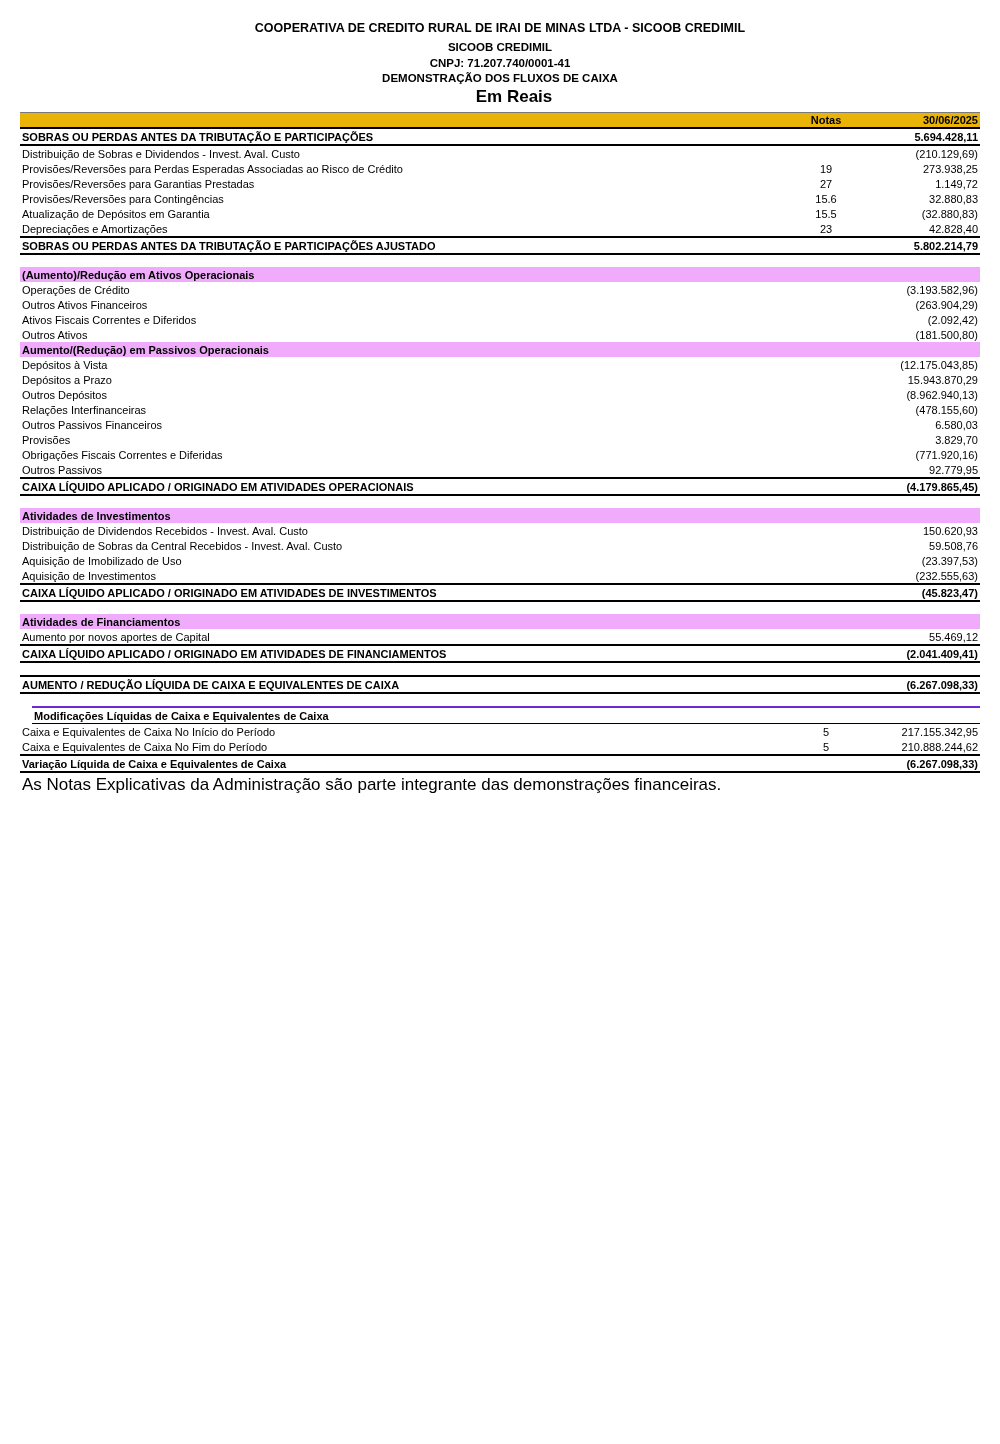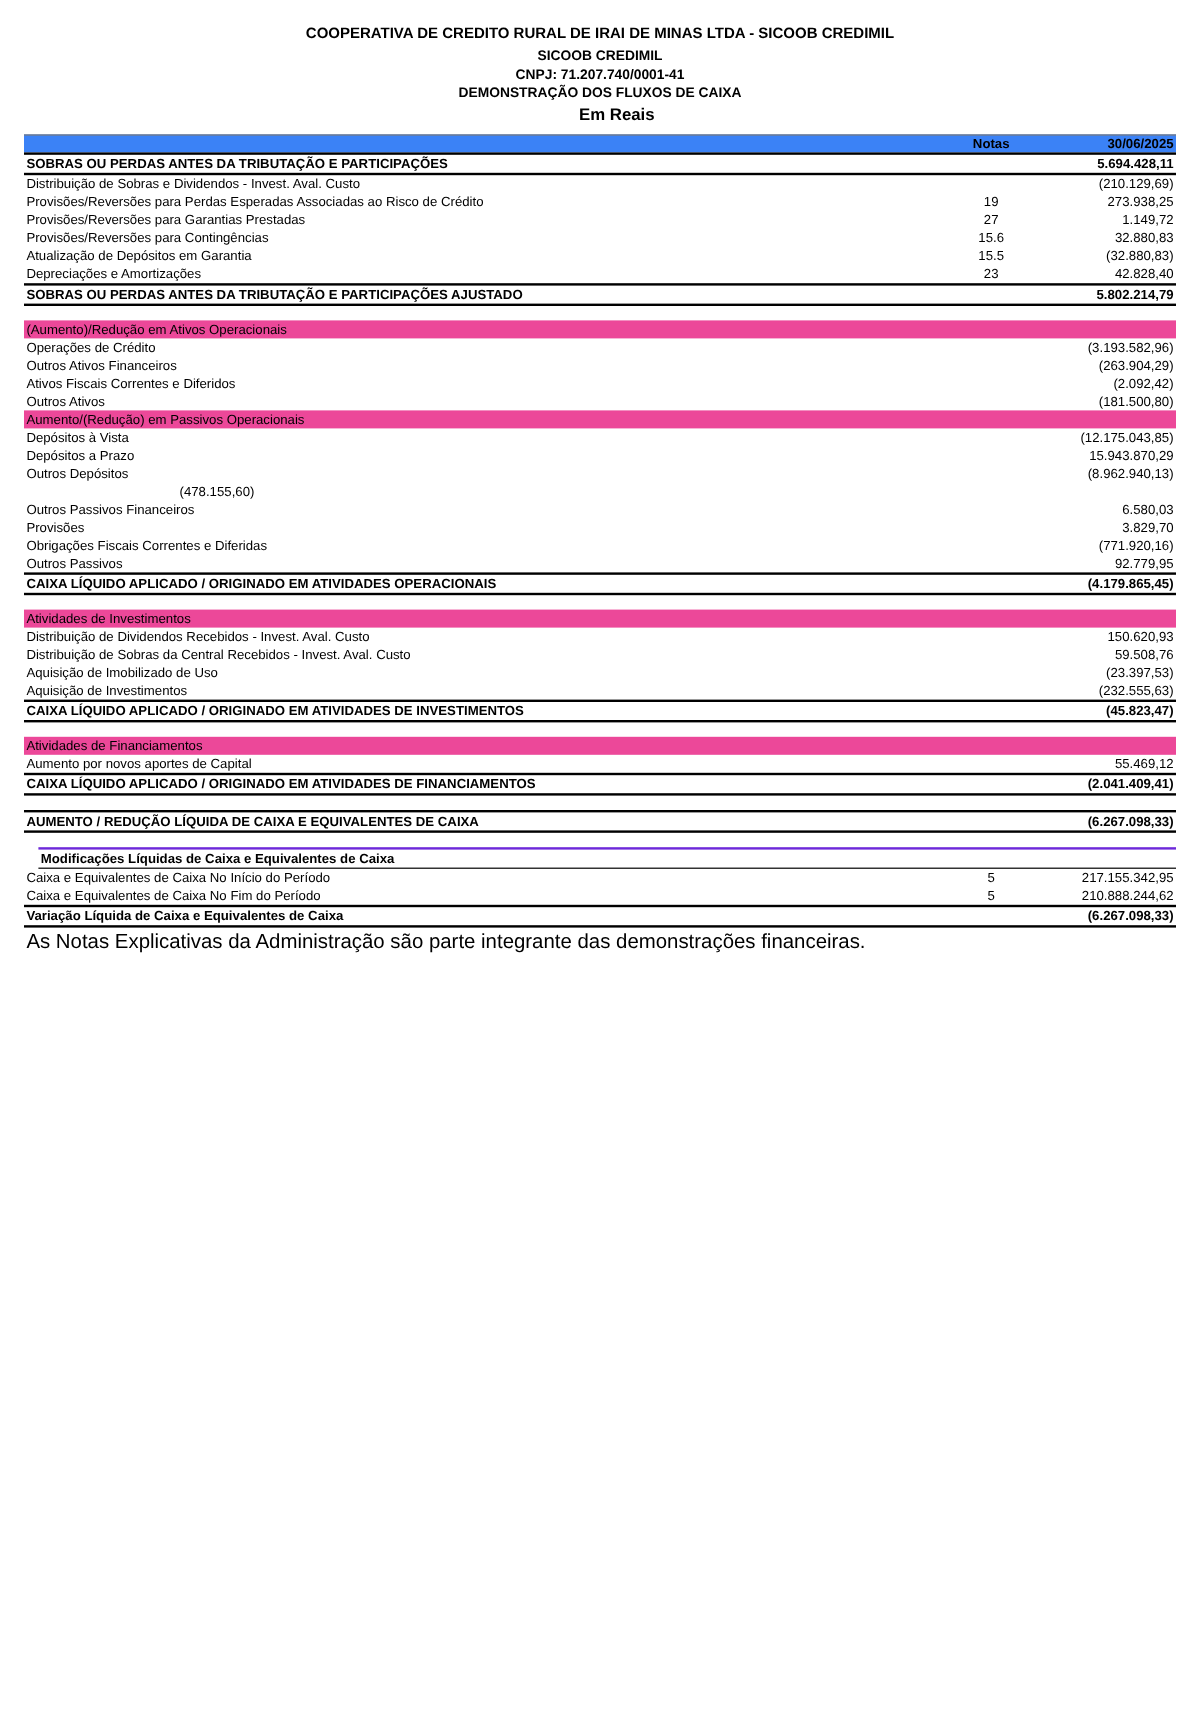--- a/index.html
+++ b/index.html
@@ -26,21 +26,21 @@
     font-size: 12.5px;
     font-weight: bold;
     margin-bottom: 6px;
   }
   .title-sub {
     font-size: 11.5px;
     font-weight: bold;
     margin-bottom: 2px;
   }
   .title-sub.small {
-    font-size: 14px;
+    font-size: 17px;
     margin-left: 28px;
   }
   
   .cf-table {
     position: absolute;
     left: 20px;
     right: 20px;
     top: 112px;
   }
   .row {
@@ -61,28 +61,28 @@
     text-align: center;
     white-space: nowrap;
   }
   .row .val {
     flex: 0 0 112px;
     text-align: right;
     padding-right: 2px;
     white-space: nowrap;
   }
   .row.colheader {
-    background: #3b82f6;
+    background: #eab308;
     font-weight: bold;
     border-top: 1px solid #7a7a7a;
     min-height: 14px;
   }
   .row.section {
-    background: #ec4899;
-    font-weight: normal;
+    background: #f0abfc;
+    font-weight: bold;
   }
   .row.total {
     font-weight: bold;
     border-top: 2px solid #000000;
     border-bottom: 2px solid #000000;
     gap: 16px;
   }
   .row.subheader {
     font-weight: bold;
     border-top: 2px solid #6d28d9;
@@ -231,20 +231,21 @@
         <div class="lbl">Depósitos a Prazo</div>
         <div class="notas"></div>
         <div class="val">15.943.870,29</div>
       </div>
       <div class="row item">
         <div class="lbl">Outros Depósitos</div>
         <div class="notas"></div>
         <div class="val">(8.962.940,13)</div>
       </div>
       <div class="row item">
+        <div class="lbl">Relações Interfinanceiras</div>
         <div class="notas"></div>
         <div class="val">(478.155,60)</div>
       </div>
       <div class="row item">
         <div class="lbl">Outros Passivos Financeiros</div>
         <div class="notas"></div>
         <div class="val">6.580,03</div>
       </div>
       <div class="row item">
         <div class="lbl">Provisões</div>

